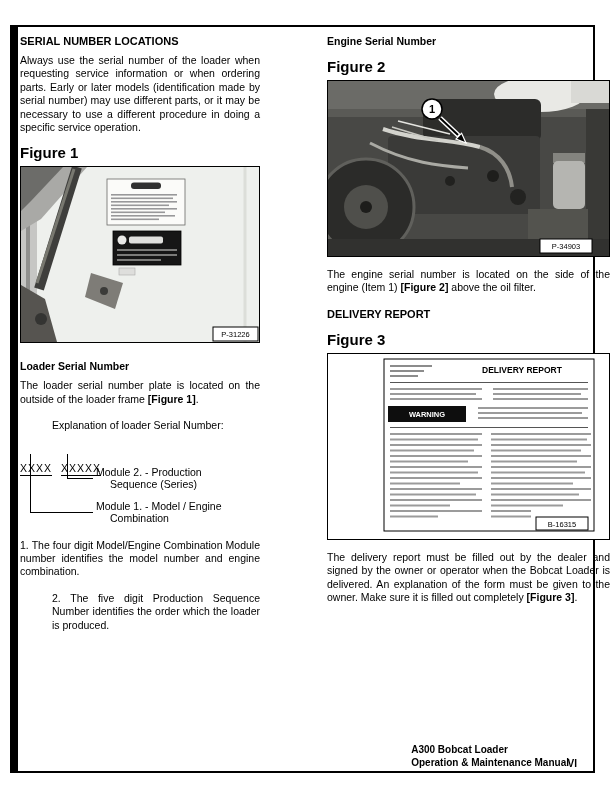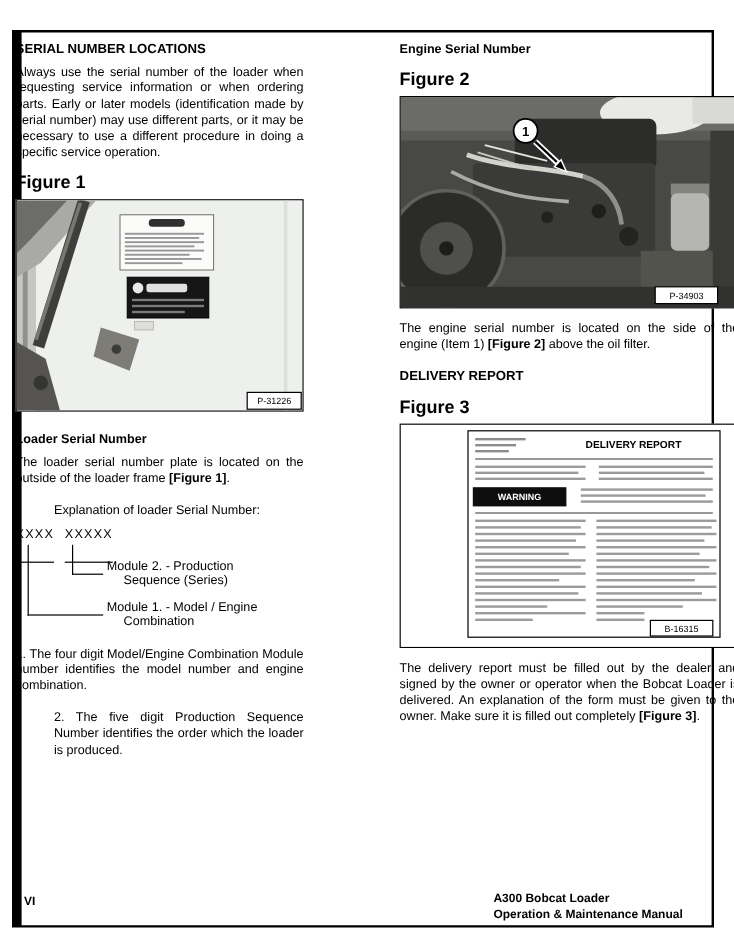--- a/index.html
+++ b/index.html
@@ -7,21 +7,21 @@
   body {
     width:612px; height:792px;
     font-family:"Liberation Sans", sans-serif;
     color:#000;
   }
   .page { position:relative; width:612px; height:792px; background:#fff; overflow:hidden; }
   .frame {
     position:absolute; left:10px; top:25px; width:585px; height:748px;
     border:2px solid #000; border-left-width:8px;
   }
-  .content { position:absolute; left:36px; top:35px; width:557px; display:flex; gap:32px;justify-content:center; }
+  .content { position:absolute; left:20px; top:35px; width:557px; display:flex; gap:19px; }
   .col-left  { width:258px; }
   .col-right { width:283px;margin-left:48px; }
 
   .h-main { font-size:11px; font-weight:bold; }
   .h-sub  { font-size:10.5px; font-weight:bold; }
   .fig-label { font-size:15px; font-weight:bold; }
   p.body { font-size:10.5px; line-height:13.4px; text-align:justify; }
   p.plain { font-size:10.5px; line-height:13.4px; }
 
   .mt-intro { margin-top:7px; }
@@ -33,37 +33,37 @@
   .mt-note { margin-top:12px; }
   .mt-figlabel-r { margin-top:11px; }
   .mt-para-r { margin-top:11px; }
   .mt-head-r { margin-top:13px; }
 
   .figure { border:1px solid #000; line-height:0; align-self:flex-start; background:#fff; }
   .figure svg { display:block; }
 
   .serial-diagram { position:relative; height:88px; margin-top:6px; font-size:10.5px; }
   .serial-code .u {
-    display:inline-block; border-bottom:1px solid #000; padding-bottom:17px;
-    margin-right:9px; letter-spacing:1px;
+    display:inline-block; border-bottom:1px solid #000; padding-bottom:1px;
+    margin-right:9px; letter-spacing:1px;margin-top:23px;
   }
   .conn { position:absolute; border-left:1px solid #000; border-bottom:1px solid #000; }
   .conn-m2 { left:47px; top:15px; width:26px; height:25px; }
   .conn-m1 { left:10px; top:15px; width:63px; height:59px; }
   .module-label {
     position:absolute; left:76px; width:152px;
     font-size:10.5px; line-height:12.6px;
     padding-left:14px; text-indent:-14px;
   }
   .m2 { top:27px; }
   .m1 { top:61px; }
 
   .footer { position:absolute; left:20px; width:557px; top:744px; height:26px;
             font-size:10px; font-weight:bold; }
-  .footer-page { position:absolute; left:0; right:0; bottom:13px; text-align:left; }
+  .footer-page { position:absolute; left:0; right:0; bottom:1px; text-align:right; }
   .footer-right { position:absolute; right:8px; top:0; text-align:left; line-height:12.5px; }
 </style>
 </head>
 <body>
 
 <div class="page">
   <div class="frame"></div>
 
   <div class="content">
 

